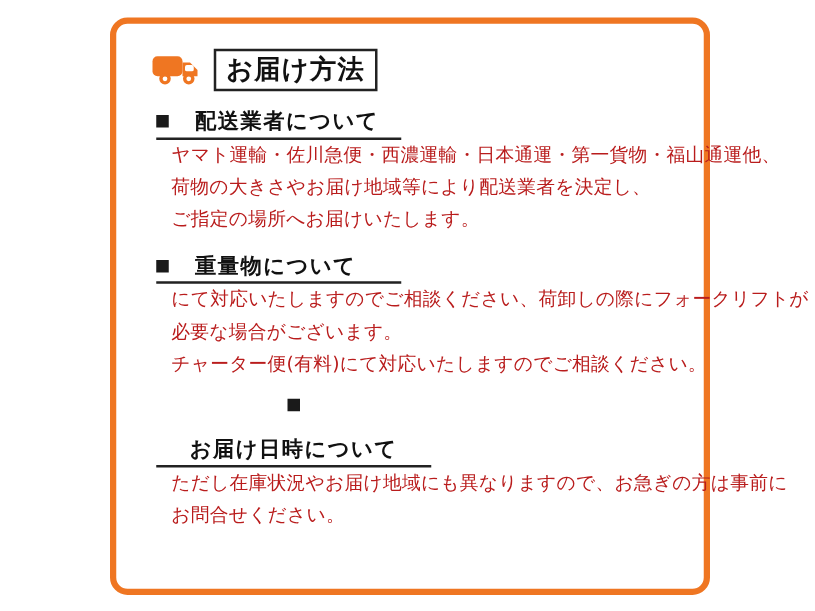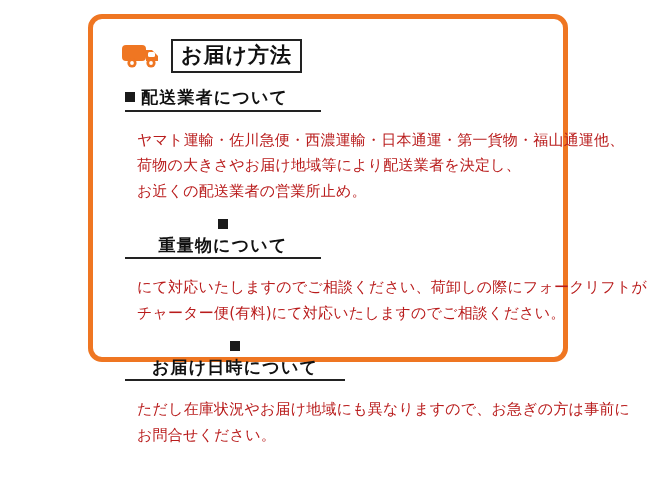--- a/index.html
+++ b/index.html
@@ -18,21 +18,21 @@
     width: 652px;
     height: 489px;
     background: #ffffff;
     box-sizing: border-box;
   }
   .panel {
     position: absolute;
     left: 88px;
     top: 14px;
     width: 480px;
-    height: 348px;
+    height: 462px;
     border: 5px solid #ef7622;
     border-radius: 14px;
     background: #ffffff;
     box-sizing: border-box;
     padding: 14px 18px 10px 18px;
   }
   
   .title-row {
     display: flex;
     align-items: center;
@@ -55,24 +55,24 @@
     line-height: 1.15;
     white-space: nowrap;
   }
   
   .section {
     margin: 14px 0 0 14px;
   }
   .section-head {
     display: flex;
     align-items: center;
-    gap: 6px;
+    gap: 21px;
     border-bottom: 2px solid #222222;
     padding-bottom: 2px;
-    margin-bottom: 16px;
+    margin-bottom: 0;
     width: 196px;
   }
   .sq {
     width: 10px;
     height: 10px;
     background: #1a1a1a;
     display: inline-block;
     flex: 0 0 auto;
   }
   .section-title {
@@ -86,21 +86,21 @@
   .section-body {
     margin-left: 12px;
   }
   .line {
     font-size: 15px;
     color: #b91c1c;
     line-height: 1.72;
     letter-spacing: 0.2px;
     white-space: nowrap;
   }
-  .sec-weight .section-head { width: 196px; flex-direction: column; }
+  .sec-weight .section-head { width: 196px; }
   .sec-datetime .section-head { width: 220px; flex-direction: column; }
   .sec-carrier .section-head { width: 196px; }
 </style>
 </head>
 <body>
 
 <div id="page">
   <div class="panel">
 
     <div class="title-row">
@@ -119,31 +119,32 @@
     </div>
 
     <div class="section sec-carrier">
       <div class="section-head">
         <span class="sq"></span>
         <span class="section-title">配送業者について</span>
       </div>
       <div class="section-body">
         <div class="line">ヤマト運輸・佐川急便・西濃運輸・日本通運・第一貨物・福山通運他、</div>
         <div class="line">荷物の大きさやお届け地域等により配送業者を決定し、</div>
-        <div class="line">お近くの配送業者の営業所止め。</div>
+        <div class="line">ご指定の場所へお届けいたします。</div>
       </div>
     </div>
 
     <div class="section sec-weight">
       <div class="section-head">
         <span class="sq"></span>
         <span class="section-title">重量物について</span>
       </div>
       <div class="section-body">
         <div class="line">にて対応いたしますのでご相談ください、荷卸しの際にフォークリフトが</div>
+        <div class="line">必要な場合がございます。</div>
         <div class="line">チャーター便(有料)にて対応いたしますのでご相談ください。</div>
       </div>
     </div>
 
     <div class="section sec-datetime">
       <div class="section-head">
         <span class="sq"></span>
         <span class="section-title">お届け日時について</span>
       </div>
       <div class="section-body">

